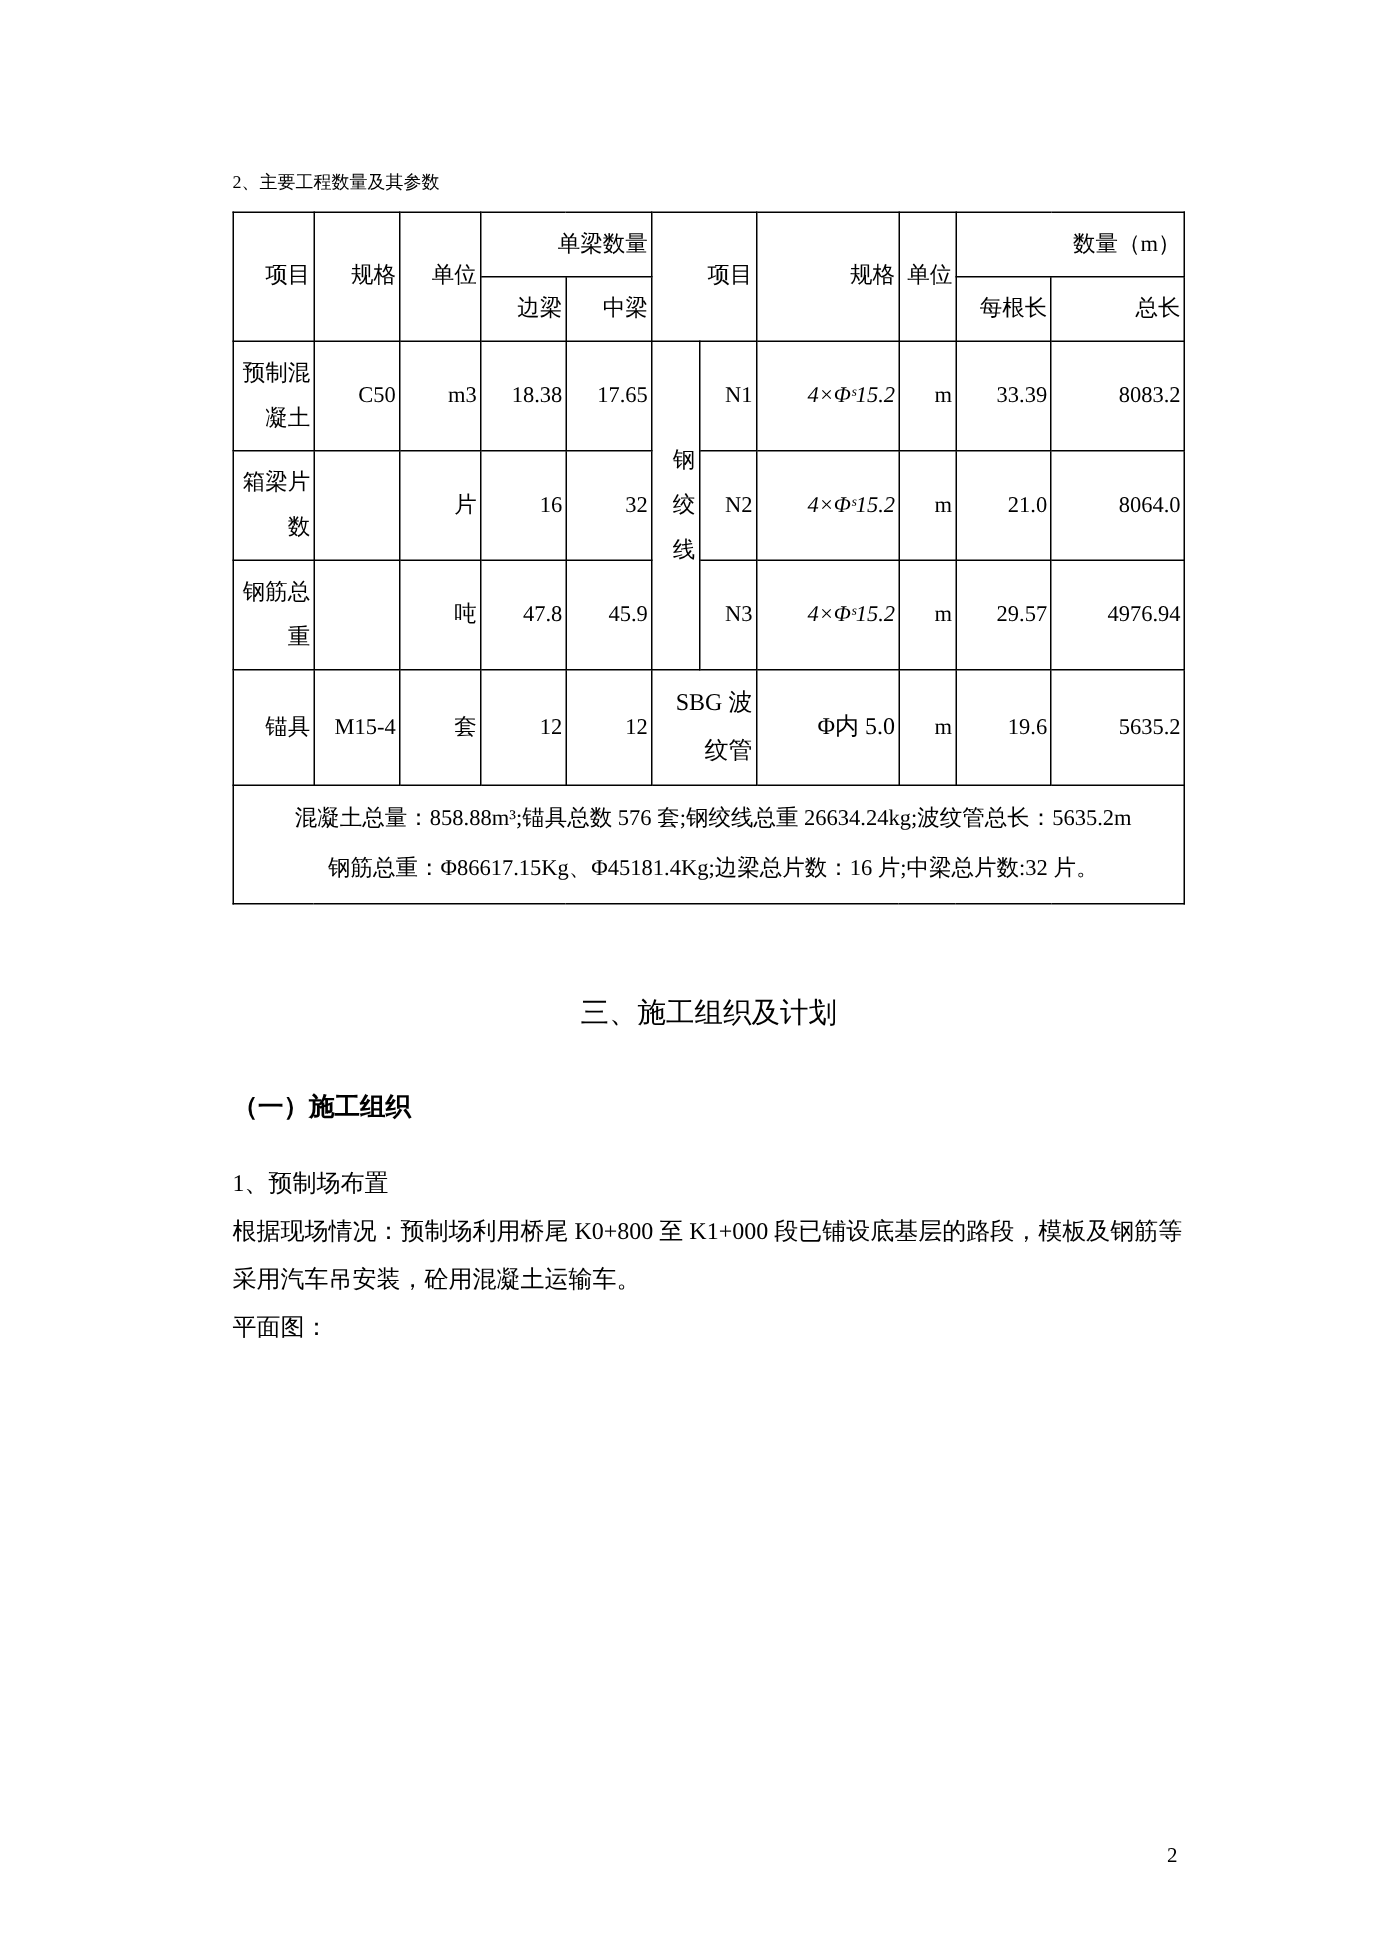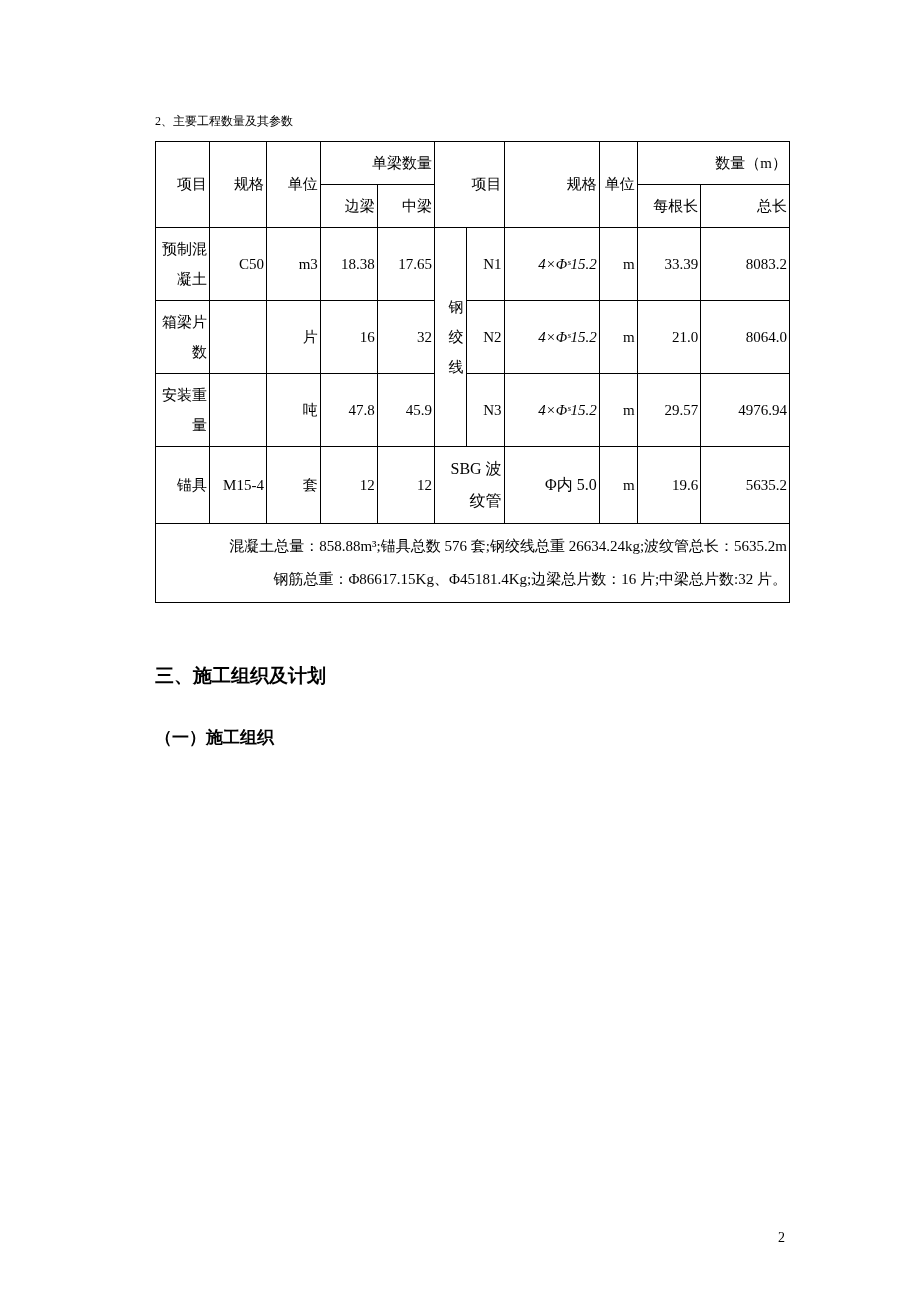--- a/index.html
+++ b/index.html
@@ -26,29 +26,30 @@
     }
     td, th {
       border: 1px solid #000;
       text-align: right;
       vertical-align: middle;
       padding: 6px 2px;
       line-height: 2.0;
       word-break: break-all;
     }
     .summary-row td {
-      text-align: right;
+      text-align: center;
       padding-left: 8px;
       line-height: 2.2;
     }
     .heading3 {
       font-size: 19px;
-      font-weight: bold;
+      font-weight: normal;
       margin-top: 55px;
       margin-bottom: 28px;
+      text-align: center;
     }
     .heading4 {
       font-size: 17px;
       font-weight: bold;
       margin-bottom: 20px;
     }
     .body-text {
       font-size: 16px;
       line-height: 2.0;
     }
@@ -121,21 +122,21 @@
     <td>16</td>
     <td>32</td>
     <td>N2</td>
     <td class="phi-spec">4×Φˢ15.2</td>
     <td>m</td>
     <td>21.0</td>
     <td>8064.0</td>
   </tr>
 
   <tr>
-    <td>安装重量</td>
+    <td>钢筋总重</td>
     <td></td>
     <td>吨</td>
     <td>47.8</td>
     <td>45.9</td>
     <td>N3</td>
     <td class="phi-spec">4×Φˢ15.2</td>
     <td>m</td>
     <td>29.57</td>
     <td>4976.94</td>
   </tr>
@@ -160,15 +161,18 @@
     </td>
   </tr>
 </tbody>
   </table>
 
 <div class="heading3">三、施工组织及计划</div>
 
 <div class="heading4">（一）施工组织</div>
 
 <div class="body-text indent-block">
+  <div>1、预制场布置</div>
+  <div>根据现场情况：预制场利用桥尾 K0+800 至 K1+000 段已铺设底基层的路段，模板及钢筋等采用汽车吊安装，砼用混凝土运输车。</div>
+  <div>平面图：</div>
 </div>
 
 <div class="page-num">2</div>
 
 </body></html>

